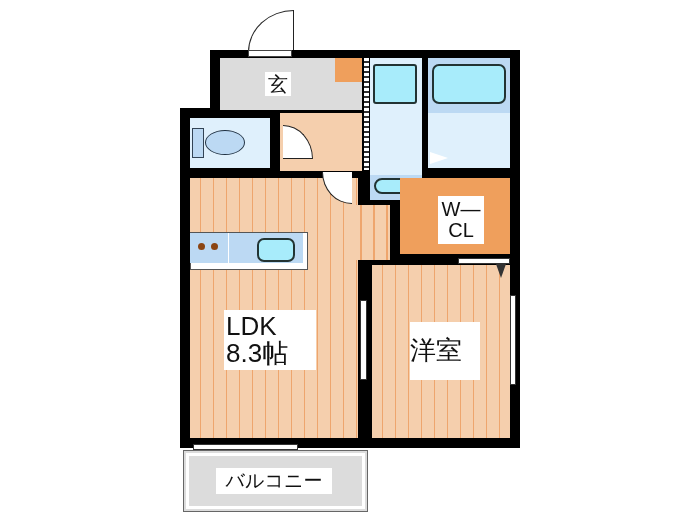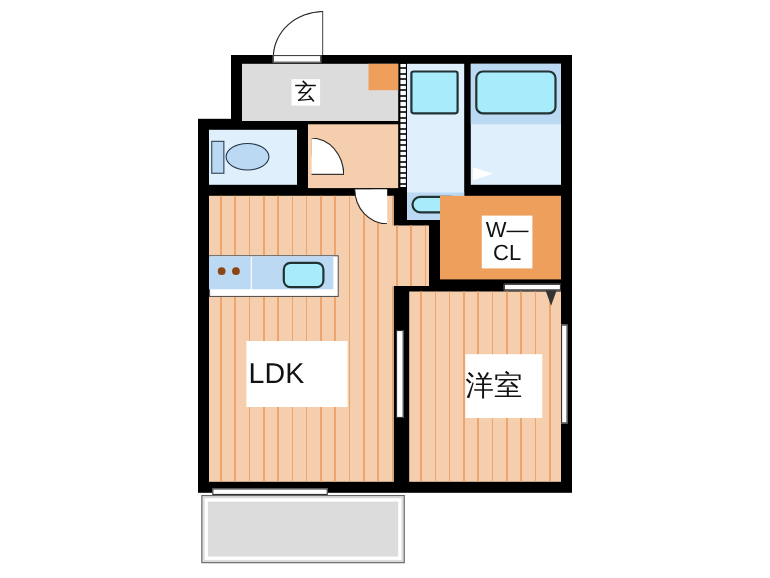--- a/index.html
+++ b/index.html
@@ -60,27 +60,29 @@
 
   <div class="abs" style="left:190px;top:232px;width:118px;height:38px;background:#fff;border:1px solid #555;"></div>
   <div class="abs wetdark" style="left:190px;top:233px;width:38px;height:30px;"></div>
   <div class="abs" style="left:198px;top:243px;width:7px;height:7px;border-radius:50%;background:#8b4513;"></div>
   <div class="abs" style="left:211px;top:243px;width:7px;height:7px;border-radius:50%;background:#8b4513;"></div>
   <div class="abs wetdark" style="left:229px;top:233px;width:74px;height:30px;"></div>
   <div class="abs tub" style="left:257px;top:238px;width:38px;height:24px;"></div>
 
   <div class="abs label" style="left:224px;top:310px;width:92px;height:60px;font-size:26px;flex-direction:column;align-items:flex-start;padding-left:2px;">
     <span>LDK</span>
+    <span>8.3帖</span>
   </div>
 
   <div class="abs floor" style="left:372px;top:265px;width:138px;height:173px;"></div>
   <div class="abs win" style="left:458px;top:258px;width:52px;height:6px;"></div>
   <div class="abs" style="left:496px;top:264px;width:0;height:0;border-left:5px solid transparent;border-right:5px solid transparent;border-top:14px solid #333;"></div>
   <div class="abs win" style="left:510px;top:295px;width:6px;height:90px;"></div>
   <div class="abs win" style="left:360px;top:300px;width:7px;height:80px;"></div>
-  <div class="abs label" style="left:423px;top:322px;width:70px;height:58px;font-size:26px;flex-direction:column;align-items:flex-start;">
+  <div class="abs label" style="left:410px;top:322px;width:70px;height:58px;font-size:26px;flex-direction:column;align-items:flex-start;">
     <span>洋室</span>
   </div>
 
   <div class="abs win" style="left:193px;top:444px;width:105px;height:6px;"></div>
 
   <div class="abs gray" style="left:183px;top:450px;width:185px;height:62px;border:1px solid #666;outline:3px solid #fff;outline-offset:-6px;"></div>
+  <div class="abs label" style="left:216px;top:468px;width:116px;height:26px;font-size:19px;">バルコニー</div>
 </div>
 
 </body></html>

